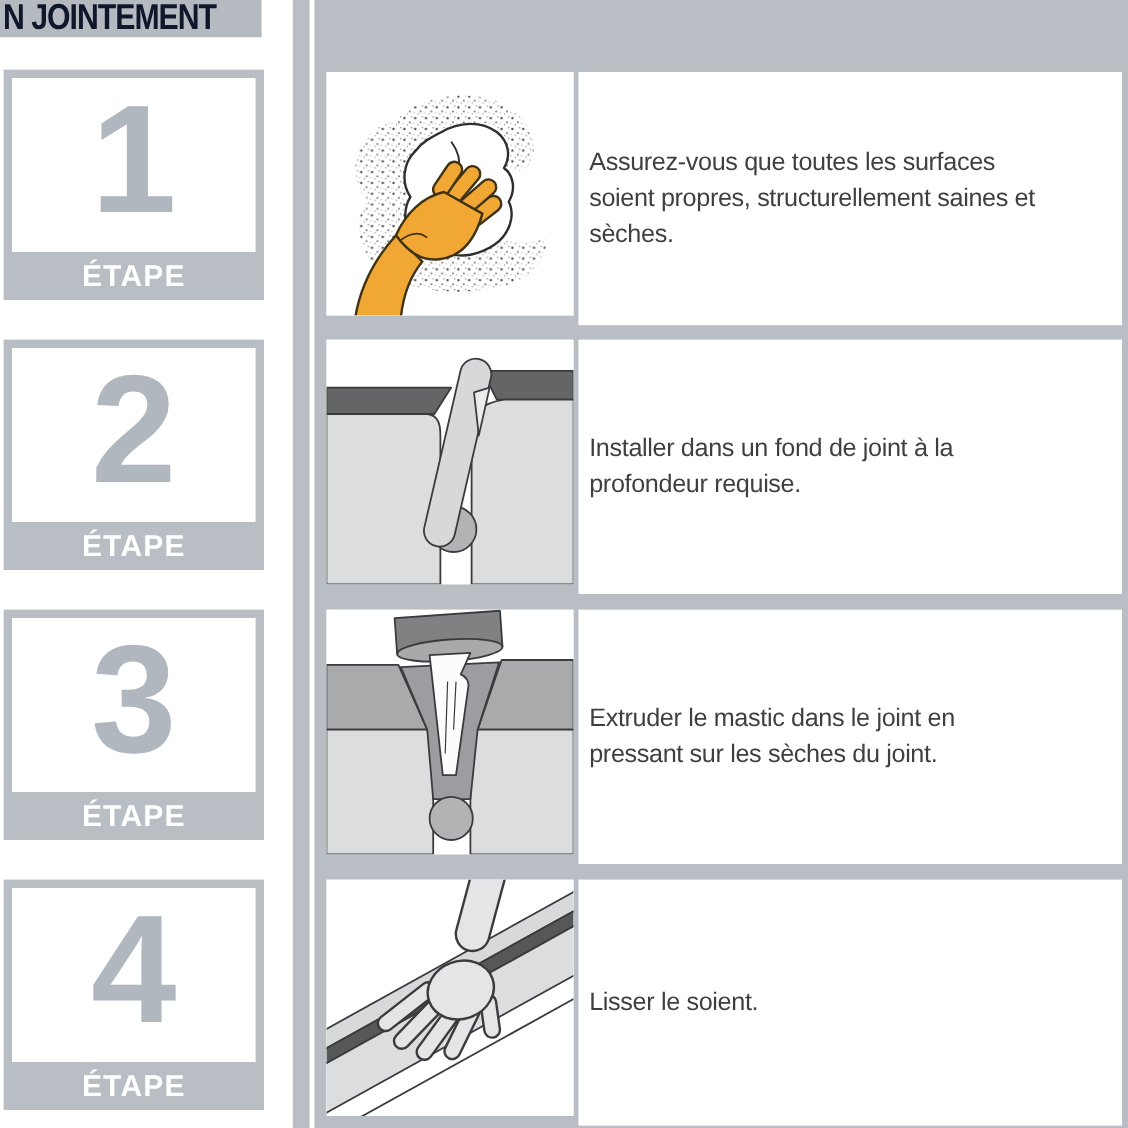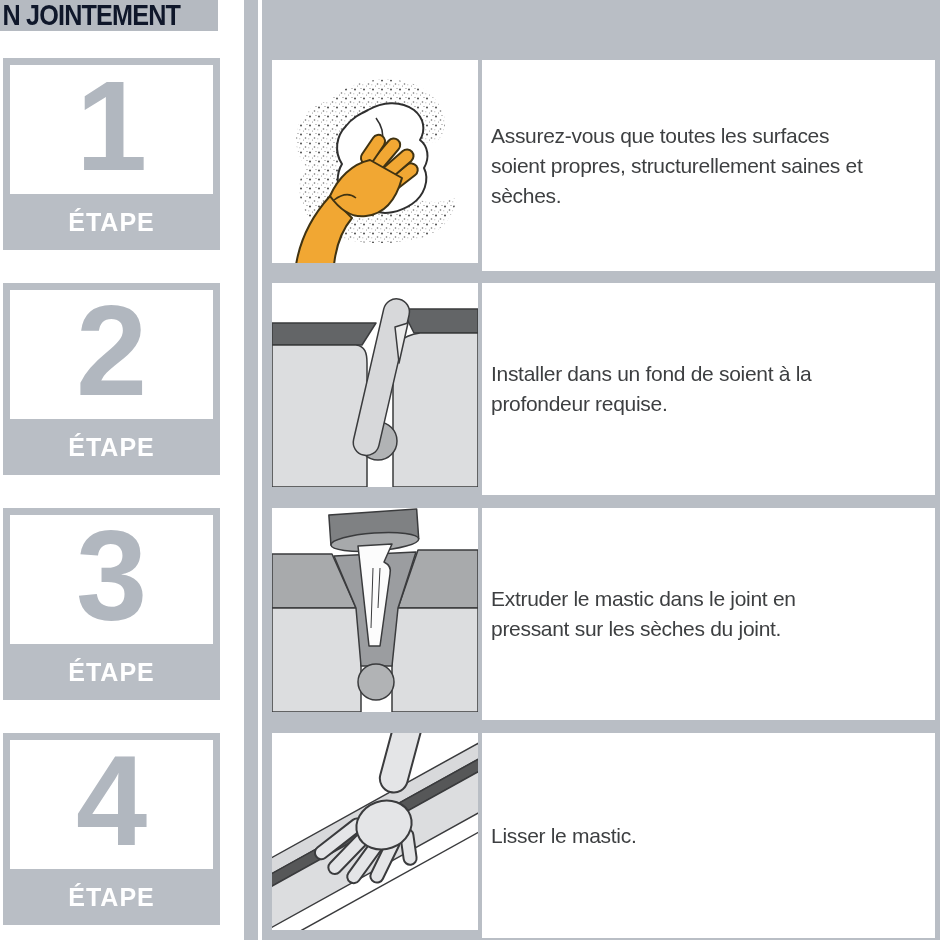--- a/index.html
+++ b/index.html
@@ -10,21 +10,21 @@
   .header-bar{position:absolute;left:0;top:0;width:218px;height:31px;background:#b5bac1;
               color:#0f172a;display:flex;align-items:center;overflow:hidden;}
   .header-bar span{font-weight:bold;font-size:30px;letter-spacing:-1px;white-space:nowrap;
                    transform:scaleX(.84);transform-origin:0 50%;padding-left:3px;margin-top:-2px;}
 
   
   .step-box{position:absolute;left:3px;width:217px;height:192px;background:#b9bec5;
             padding:7px 7px 0 7px;box-sizing:border-box;display:flex;flex-direction:column;}
   .step-number-area{background:#ffffff;flex:1;display:flex;align-items:center;justify-content:center;}
   .step-number{font-size:128px;font-weight:bold;color:#b1b7bf;line-height:1;margin-top:-8px;}
-  .step-label{height:56px;display:flex;align-items:center;justify-content:center;
+  .step-label{height:40px;display:flex;align-items:center;justify-content:center;
               color:#ffffff;font-weight:bold;font-size:25px;letter-spacing:1px;}
   .s1{top:58px}.s2{top:283px}.s3{top:508px}.s4{top:733px}
 
   
   .divider{position:absolute;left:244px;top:0;width:14px;height:940px;background:#b9bec5;}
 
   
   .panel{position:absolute;left:262px;top:0;width:678px;height:940px;background:#b9bec5;}
   .row{position:absolute;left:10px;right:5px;display:flex;}
   .r1{top:60px;height:211px}.r2{top:283px;height:212px}.r3{top:508px;height:212px}.r4{top:733px;height:205px}
@@ -96,21 +96,21 @@
             <polygon points="130,26 206,26 206,50 142,50" fill="#636567"></polygon>
             <path d="M0,62 L84,62 C93,63 95,70 95,80 L95,204 L0,204 Z" fill="#dcdddf"></path>
             <path d="M206,50 L148,50 C128,53 122,62 121,74 L121,204 L206,204 Z" fill="#dcdddf"></path>
             <circle cx="106" cy="158" r="19" fill="#b1b3b5"></circle>
             <rect x="-13" y="-86" width="26" height="160" rx="13" transform="translate(108,100) rotate(13)" fill="#d7d8da"></rect>
             <polygon points="123,44 136,40 127,80" fill="#ececec"></polygon>
           </g>
         </svg>
       </div>
       <div class="textbox">
-        <p>Installer dans un fond de soient à la
+        <p>Installer dans un fond de joint à la
 profondeur requise.</p>
       </div>
     </div>
 
     <div class="row r3">
       <div class="illus">
         <svg width="206" height="204" viewBox="0 0 206 204" xmlns="http://www.w3.org/2000/svg">
           <rect width="206" height="204" fill="#ffffff"></rect>
           <g stroke="#3a3b3d" stroke-width="1.5" stroke-linejoin="round">
             <polygon points="0,46 60,46 84,100 0,100" fill="#a8aaac"></polygon>
@@ -149,21 +149,21 @@
             <rect x="-6.5" y="0" width="13" height="58" rx="6.5" transform="translate(90,88) rotate(52)"></rect>
             <rect x="-6.5" y="0" width="13" height="60" rx="6.5" transform="translate(100,96) rotate(44)"></rect>
             <rect x="-6.5" y="0" width="13" height="58" rx="6.5" transform="translate(112,102) rotate(36)"></rect>
             <rect x="-6.5" y="0" width="13" height="50" rx="6.5" transform="translate(124,104) rotate(26)"></rect>
             <rect x="-6.5" y="0" width="13" height="36" rx="6.5" transform="translate(134,96) rotate(-8)"></rect>
             <ellipse cx="112" cy="92" rx="28" ry="24" transform="rotate(-20 112 92)"></ellipse>
           </g>
         </svg>
       </div>
       <div class="textbox">
-        <p>Lisser le mastic.</p>
+        <p>Lisser le soient.</p>
       </div>
     </div>
   </div>
 
   <div class="step-box s1">
     <div class="step-number-area">
       <span class="step-number">1</span>
     </div>
     <div class="step-label">ÉTAPE</div>
   </div>

